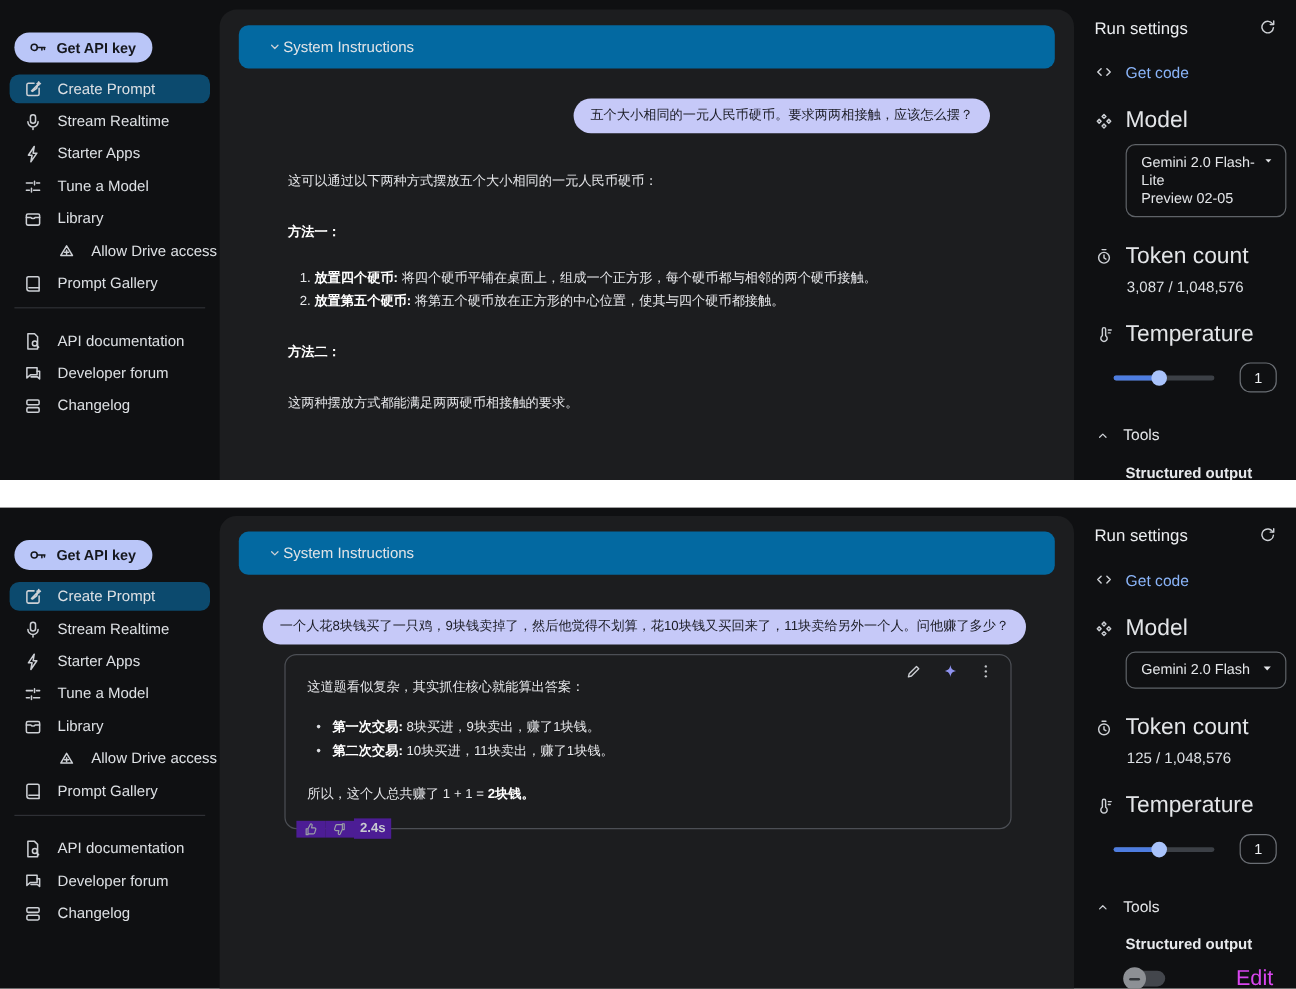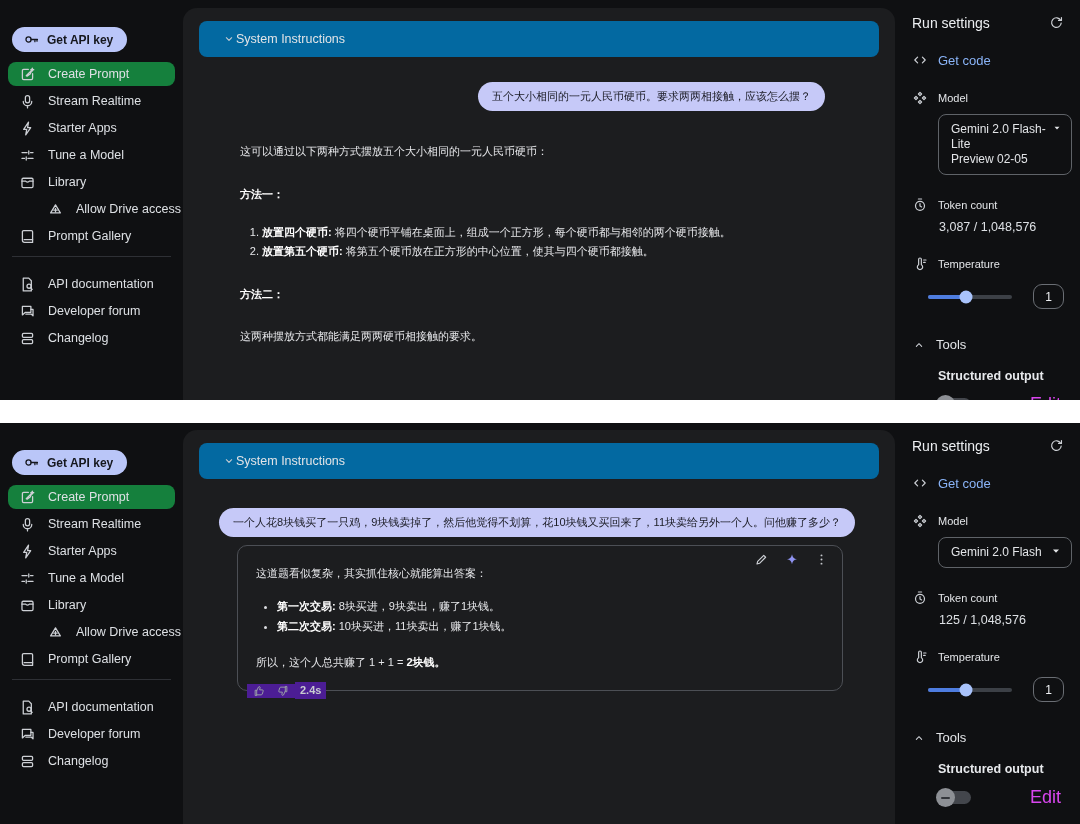--- a/index.html
+++ b/index.html
@@ -11,21 +11,21 @@
   #shot2 { height:401px; }
 
   
   .sidebar { position:absolute; left:0; top:0; bottom:0; width:183px; }
   .api-btn { position:absolute; left:12px; top:27px; height:25px; display:inline-flex; align-items:center; gap:7px;
              padding:0 14px 0 11px; border-radius:13px; background:#bac6f8; color:#15171d; font-size:12px; font-weight:700; cursor:pointer; }
   .api-btn svg { display:block; }
   .nav { position:absolute; left:0; right:0; top:62px; }
   .nav-item { height:24px; margin:0 8px 3px; padding:0 11px; border-radius:8px; display:flex; align-items:center; gap:12px;
               color:#dde0e4; font-size:12.5px; font-weight:500; white-space:nowrap; cursor:pointer; }
-  .nav-item.selected { background:#15803d; }
+  .nav-item.selected { background:#0c4a6e; }
   .nav-item.indent { margin-left:36px; }
   .nav-item .ic { width:17px; display:flex; justify-content:center; }
   .side-divider { height:1px; background:#2e3035; margin:8px 12px 15px; }
   svg.gicon { stroke:#cdd0d5; fill:none; stroke-width:1.5; stroke-linecap:round; stroke-linejoin:round; }
 
   
   .main { position:absolute; left:183px; right:185px; top:8px; bottom:0; background:#1c1d1f; border-radius:14px 14px 0 0; }
   #shot2 .main { top:7px; }
   .si-bar { margin:13px 16px 0; height:36px; background:#0369a1; border-radius:8px; display:flex; align-items:center; gap:0;
             padding:0 23px; color:#e2e4e7; font-size:12.5px; font-weight:500; cursor:pointer; }
@@ -53,21 +53,21 @@
   .outro2 { margin-top:19px; }
   .box-footer { position:absolute; bottom:-9px; left:9px; display:flex; align-items:center; }
   .box-footer > span { background:#4c1d95; padding:0 5px; display:inline-flex; align-items:center; }
   .latency { color:#c8cbd0; font-size:11px; font-weight:700; }
 
   
   .rs { position:absolute; right:0; top:0; bottom:0; width:185px; padding:0 16px 0 17px; color:#e3e5e8; }
   .rs-title { margin-top:15px; display:flex; align-items:center; justify-content:space-between; font-size:14px; font-weight:500; color:#eceef1; }
   .rs-row { display:flex; align-items:center; gap:10px; }
   .rs-getcode { margin-top:21px; font-size:13px; font-weight:500; color:#8ab4f8; cursor:pointer; }
-  .rs-label { margin-top:22px; font-size:11px; font-weight:500; }
+  .rs-label { margin-top:22px; font-size:19px; font-weight:500; }
   .rs-dropdown { margin:8px 0 0 26px; width:134px; border:1px solid #5f6368; border-radius:8px; padding:7px 9px 7px 12px;
                  display:flex; align-items:flex-start; justify-content:space-between; gap:6px; font-size:12px; line-height:15px; color:#e3e5e8; cursor:pointer; }
   .rs-value { margin:7px 0 0 27px; font-size:12.5px; color:#dde0e4; }
   .rs-slider-row { margin:12px 0 0 16px; display:flex; align-items:center; }
   .track { position:relative; width:84px; height:4px; border-radius:2px; background:#3c4046; cursor:pointer; }
   .track .fill { position:absolute; left:0; top:0; bottom:0; width:45%; border-radius:2px; background:#4e7de0; }
   .track .thumb { position:absolute; left:45%; top:50%; transform:translate(-50%,-50%); width:13px; height:13px; border-radius:50%; background:#a9c3fb; }
   .temp-box { margin-left:auto; width:31px; height:25px; border:1px solid #6a6e74; border-radius:9px;
               display:flex; align-items:center; justify-content:center; font-size:12px; color:#eef0f3; cursor:text; }
   .rs-tools { margin-top:28px; font-size:13px; font-weight:500; cursor:pointer; }

